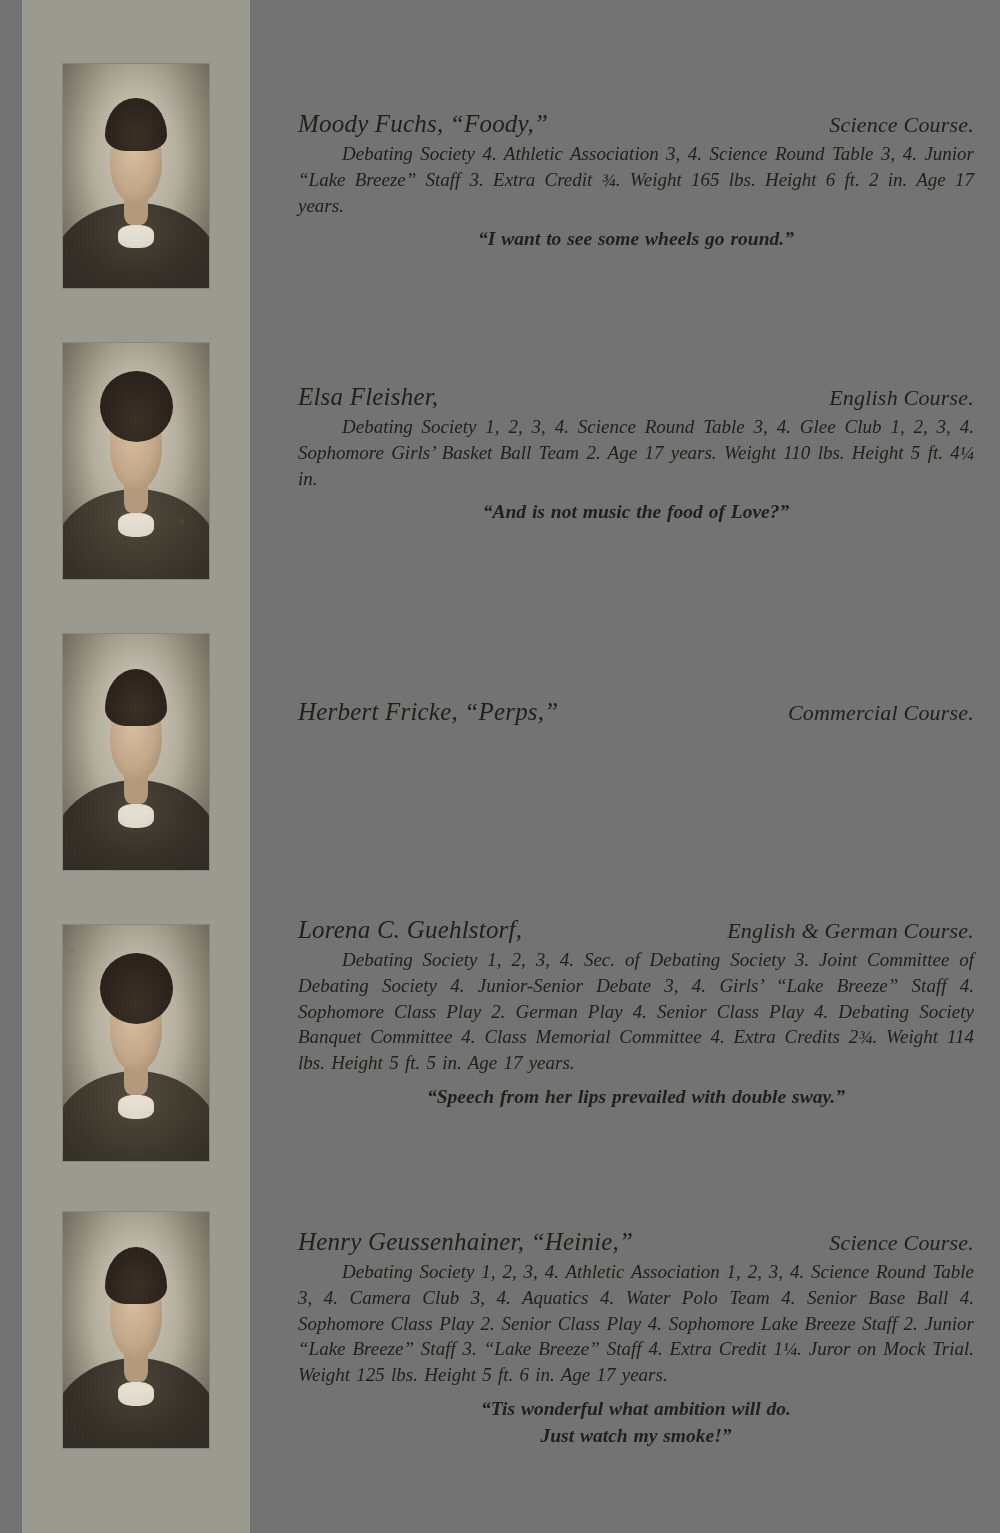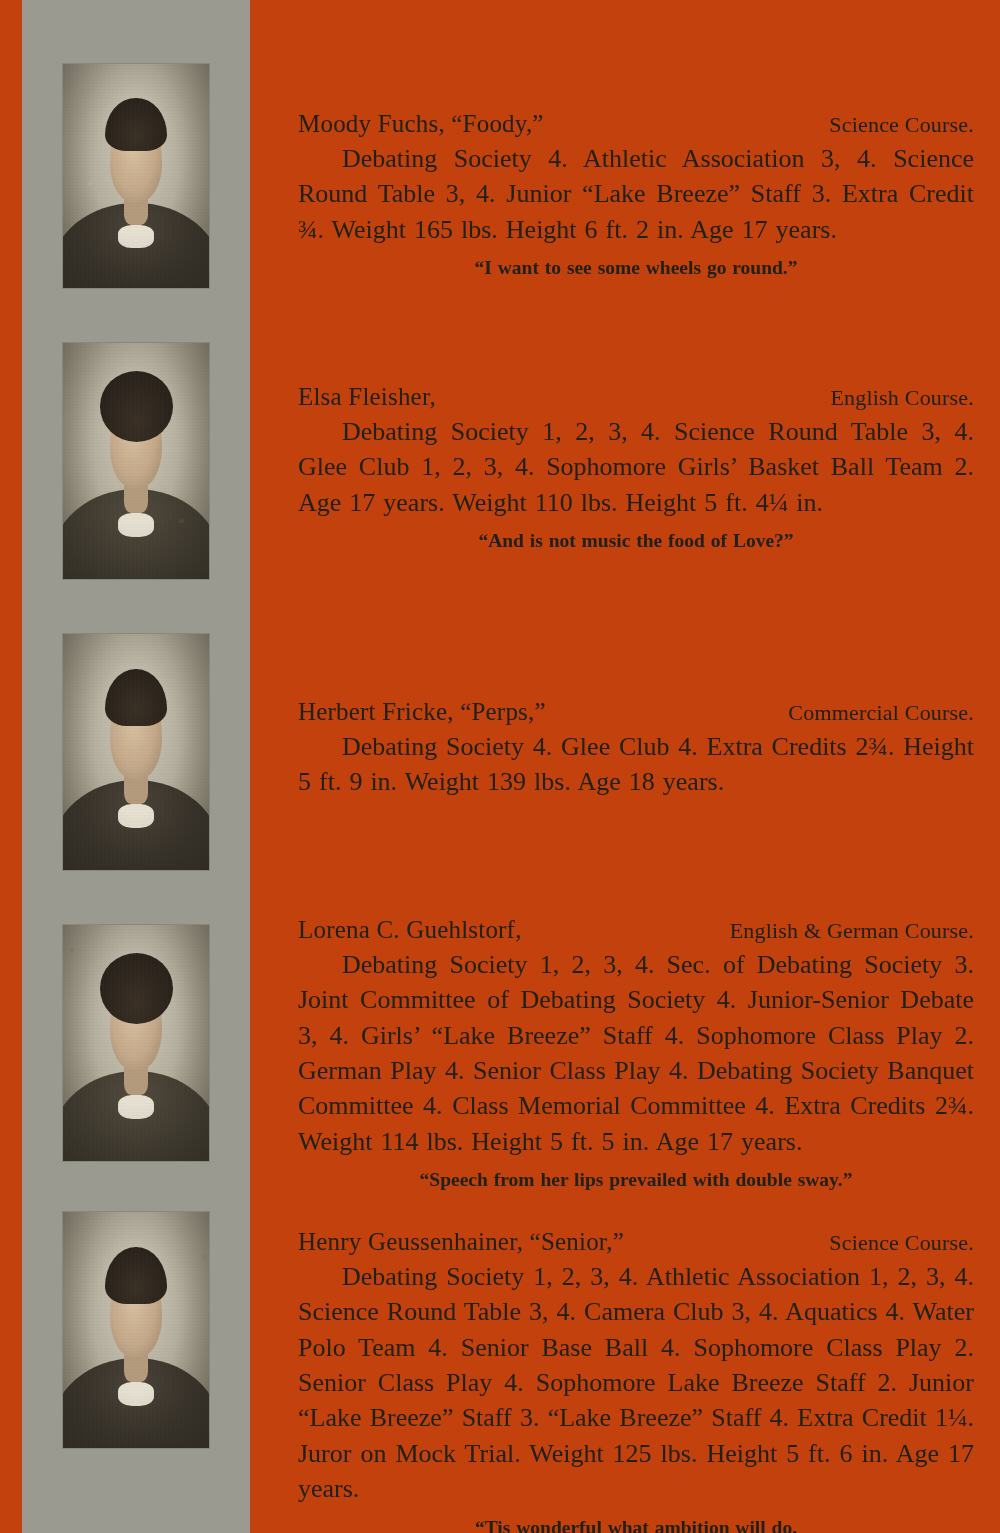--- a/index.html
+++ b/index.html
@@ -13,21 +13,22 @@
     font-family: "Liberation Serif", serif;
     color: #20201c;
     overflow: hidden;
     position: relative;
   }
 
   
   .page {
     position: absolute;
     inset: 0;
-    background: #c2410c;
+    background: #737373;
+    font-style: italic;
   }
 
   
   .photo-strip {
     position: absolute;
     left: 22px;
     top: 0;
     width: 228px;
     height: 1533px;
     background: #9a9a90;
@@ -153,21 +154,21 @@
     align-items: baseline;
     justify-content: space-between;
     font-size: 25px;
     line-height: 1.12;
     letter-spacing: .2px;
     white-space: nowrap;
   }
   .hdr .name { font-size: 25px; }
   .hdr .course { font-size: 22px; }
   .body {
-    font-size: 26px;
+    font-size: 19px;
     line-height: 1.36;
     text-align: justify;
     text-align-last: left;
     word-spacing: 1.5px;
     margin-top: 3px;
   }
   .body .lead { padding-left: 44px; }
   .quote {
     margin-top: 8px;
     text-align: center;
@@ -279,37 +280,36 @@
       <div class="quote">
         <span>“And is not music the food of Love?”</span>
       </div>
     </div>
 
     <div class="entry" style="top:698px;">
       <div class="hdr">
         <span class="name">Herbert Fricke, “Perps,”</span>
         <span class="course">Commercial Course.</span>
       </div>
-      <div class="body"><span class="lead"></span><span>Debating Society 4.  Glee Club 4.  Extra Credits 2¾. Height 5 ft. 9 in.  Weight 139 lbs.  Age 18 years.</span></div>
     </div>
 
     <div class="entry" style="top:916px;">
       <div class="hdr">
         <span class="name">Lorena C. Guehlstorf,</span>
         <span class="course">English &amp; German Course.</span>
       </div>
       <div class="body"><span class="lead"></span><span>Debating Society 1, 2, 3, 4.  Sec. of Debating Society 3. Joint Committee of Debating Society 4.  Junior-Senior Debate 3, 4.  Girls’ “Lake Breeze” Staff 4.  Sophomore Class Play 2. German Play 4.  Senior Class Play 4.  Debating Society Banquet Committee 4.  Class Memorial Committee 4.  Extra Credits 2¾.  Weight 114 lbs.  Height 5 ft. 5 in.  Age 17 years.</span></div>
       <div class="quote">
         <span>“Speech from her lips prevailed with double sway.”</span>
       </div>
     </div>
 
     <div class="entry" style="top:1228px;">
       <div class="hdr">
-        <span class="name">Henry Geussenhainer, “Senior,”</span>
+        <span class="name">Henry Geussenhainer, “Heinie,”</span>
         <span class="course">Science Course.</span>
       </div>
       <div class="body"><span class="lead"></span><span>Debating Society 1, 2, 3, 4.  Athletic Association 1, 2, 3, 4. Science Round Table 3, 4.  Camera Club 3, 4.  Aquatics 4. Water Polo Team 4.  Senior Base Ball 4.  Sophomore Class Play 2.  Senior Class Play 4.  Sophomore Lake Breeze Staff 2. Junior “Lake Breeze” Staff 3.  “Lake Breeze” Staff 4. Extra Credit 1¼.  Juror on Mock Trial.  Weight 125 lbs.  Height 5 ft. 6 in.  Age 17 years.</span></div>
       <div class="quote">
         <span>“Tis wonderful what ambition will do.</span>
         <span class="l2">Just watch my smoke!”</span>
       </div>
     </div>
 
   </div>

